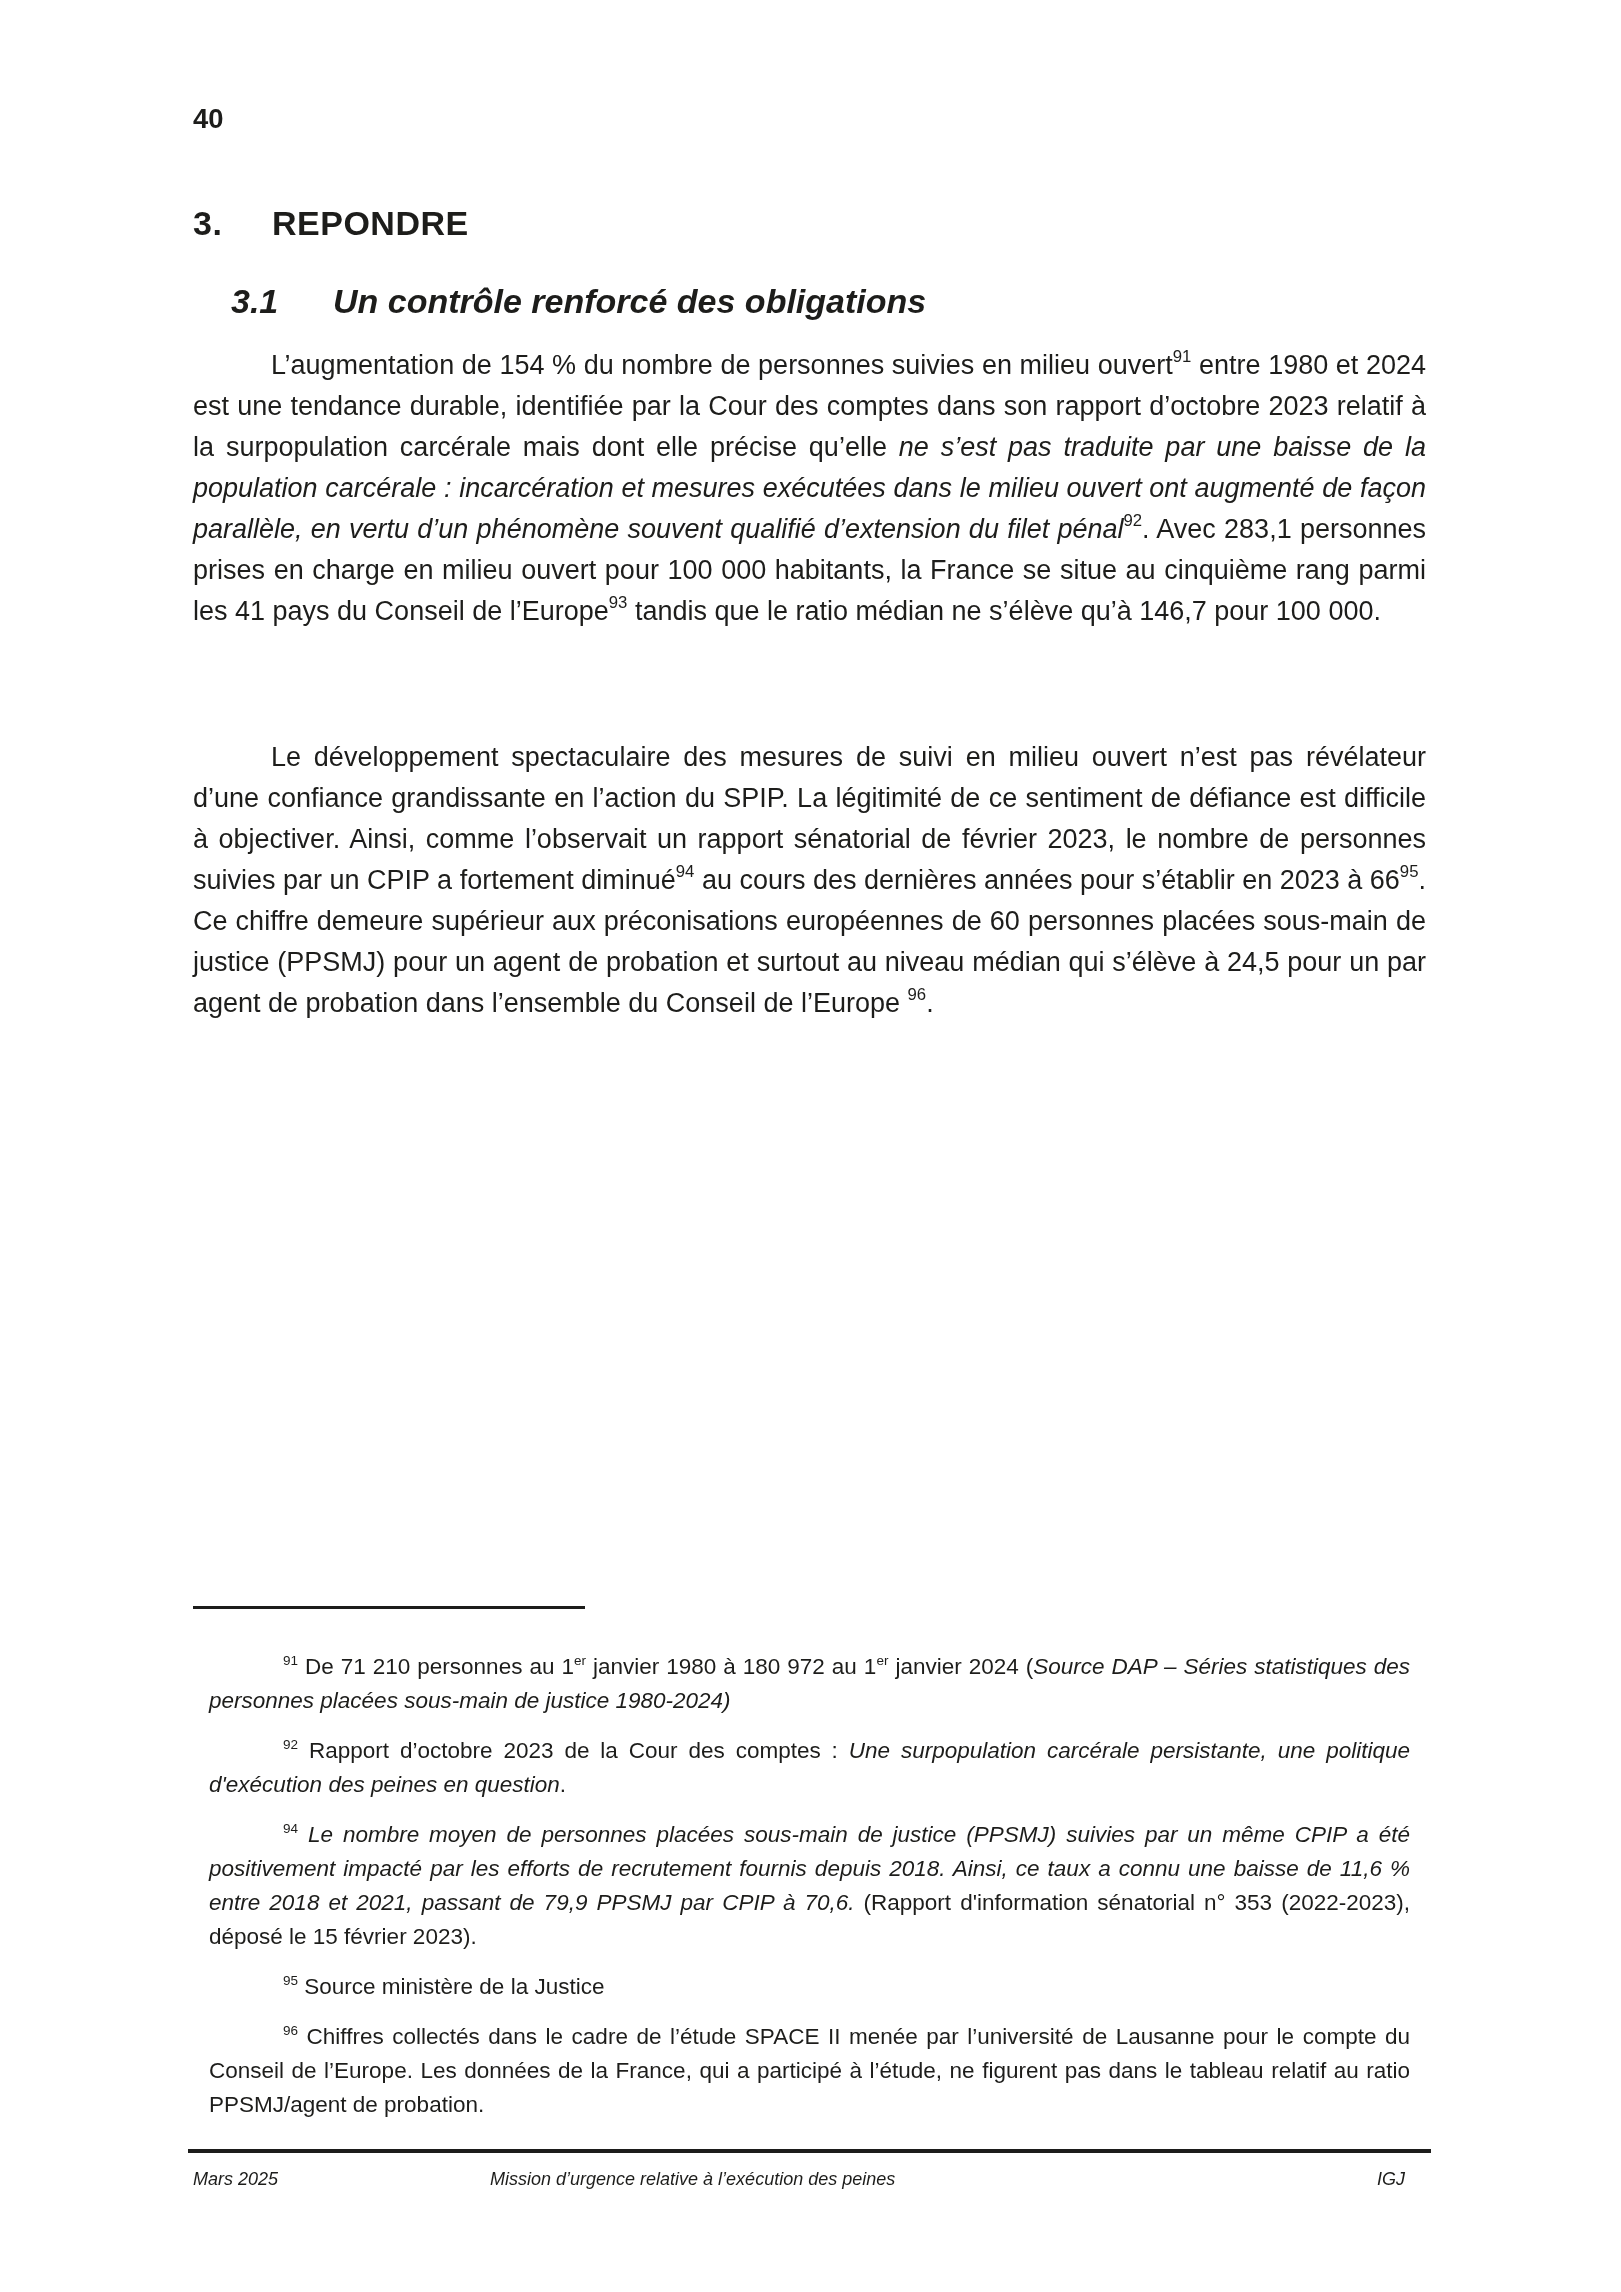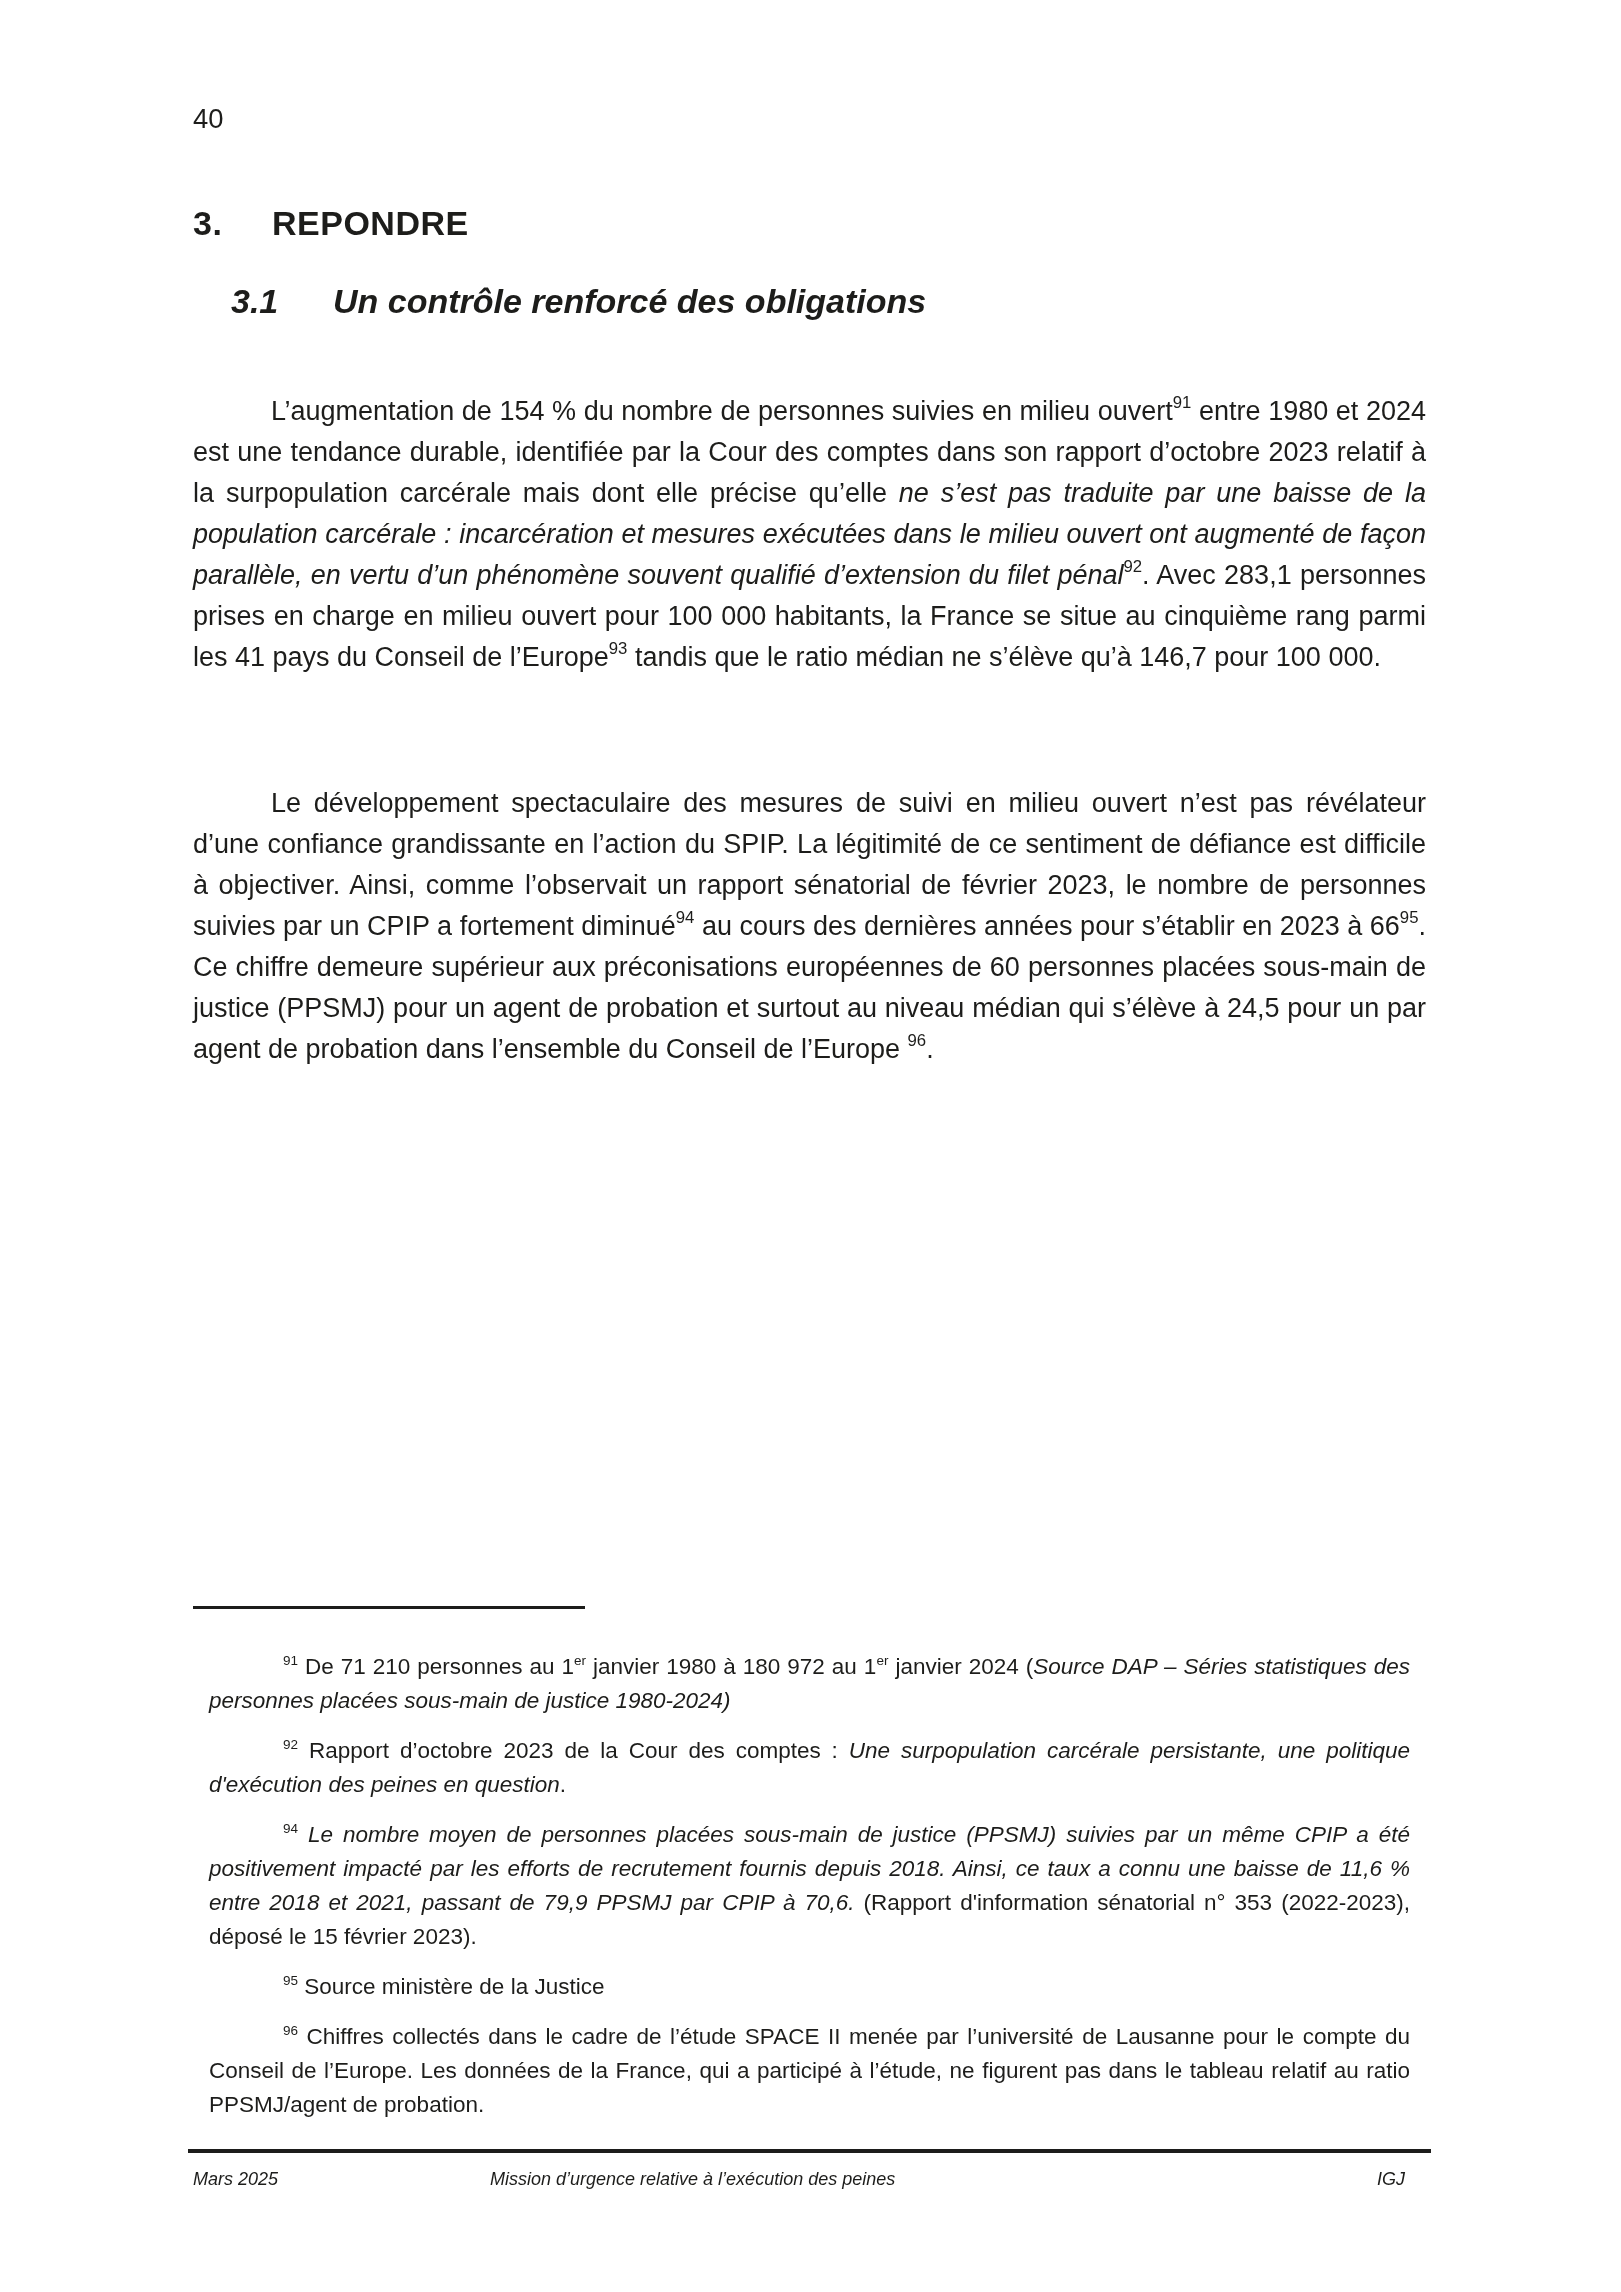--- a/index.html
+++ b/index.html
@@ -14,20 +14,21 @@
     overflow: hidden;
     color: #1d1d1b;
     font-family: "Liberation Sans", "DejaVu Sans", sans-serif;
   }
   .page-number {
     position: absolute;
     left: 193px;
     top: 102px;
     font-size: 27.4px;
     line-height: 33px;
+    font-weight: bold;
   }
   .h1 {
     position: absolute;
     left: 193px;
     top: 202px;
     font-size: 34px;
     line-height: 43px;
     font-weight: bold;
     letter-spacing: 0.5px;
     white-space: nowrap;
@@ -44,21 +45,20 @@
     white-space: nowrap;
   }
   .h2 .num { display: inline-block; width: 102px; }
   .body-text {
     position: absolute;
     left: 193px;
     width: 1233px;
     font-size: 27px;
     line-height: 41px;
     text-align: justify;
-    margin-top: 46px;
   }
   .body-text p {
     margin: 0;
     text-indent: 78px;
   }
   #para1 { top: 345px; }
   #para2 { top: 737px; }
   sup {
     font-size: 62%;
     line-height: 0;

